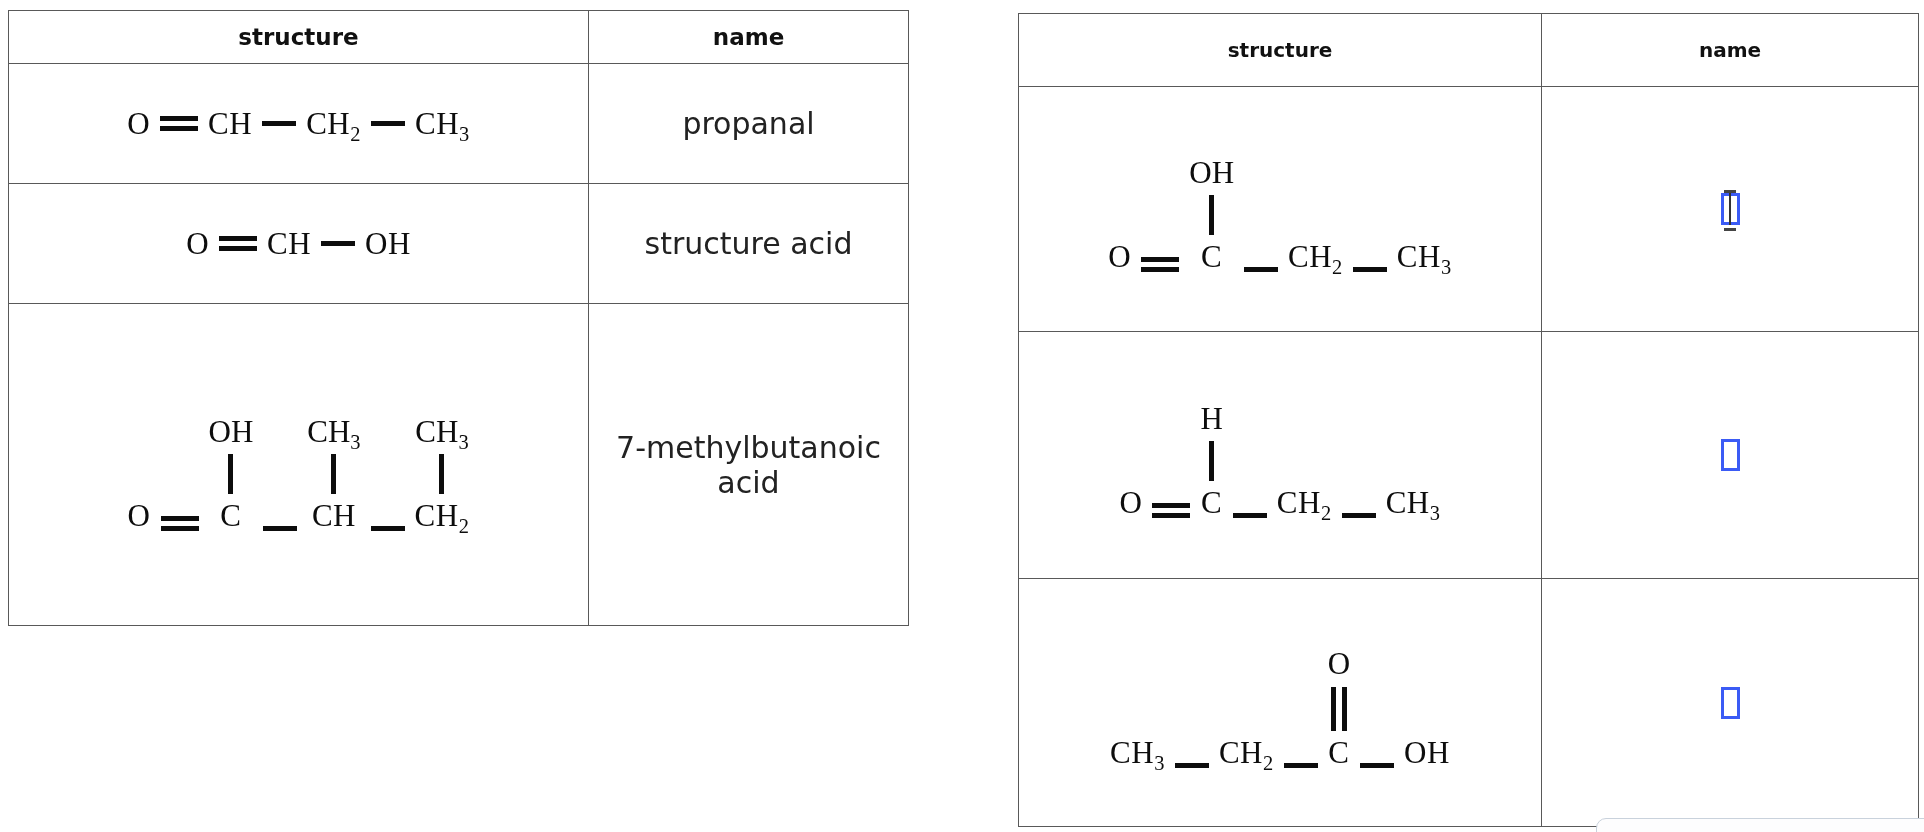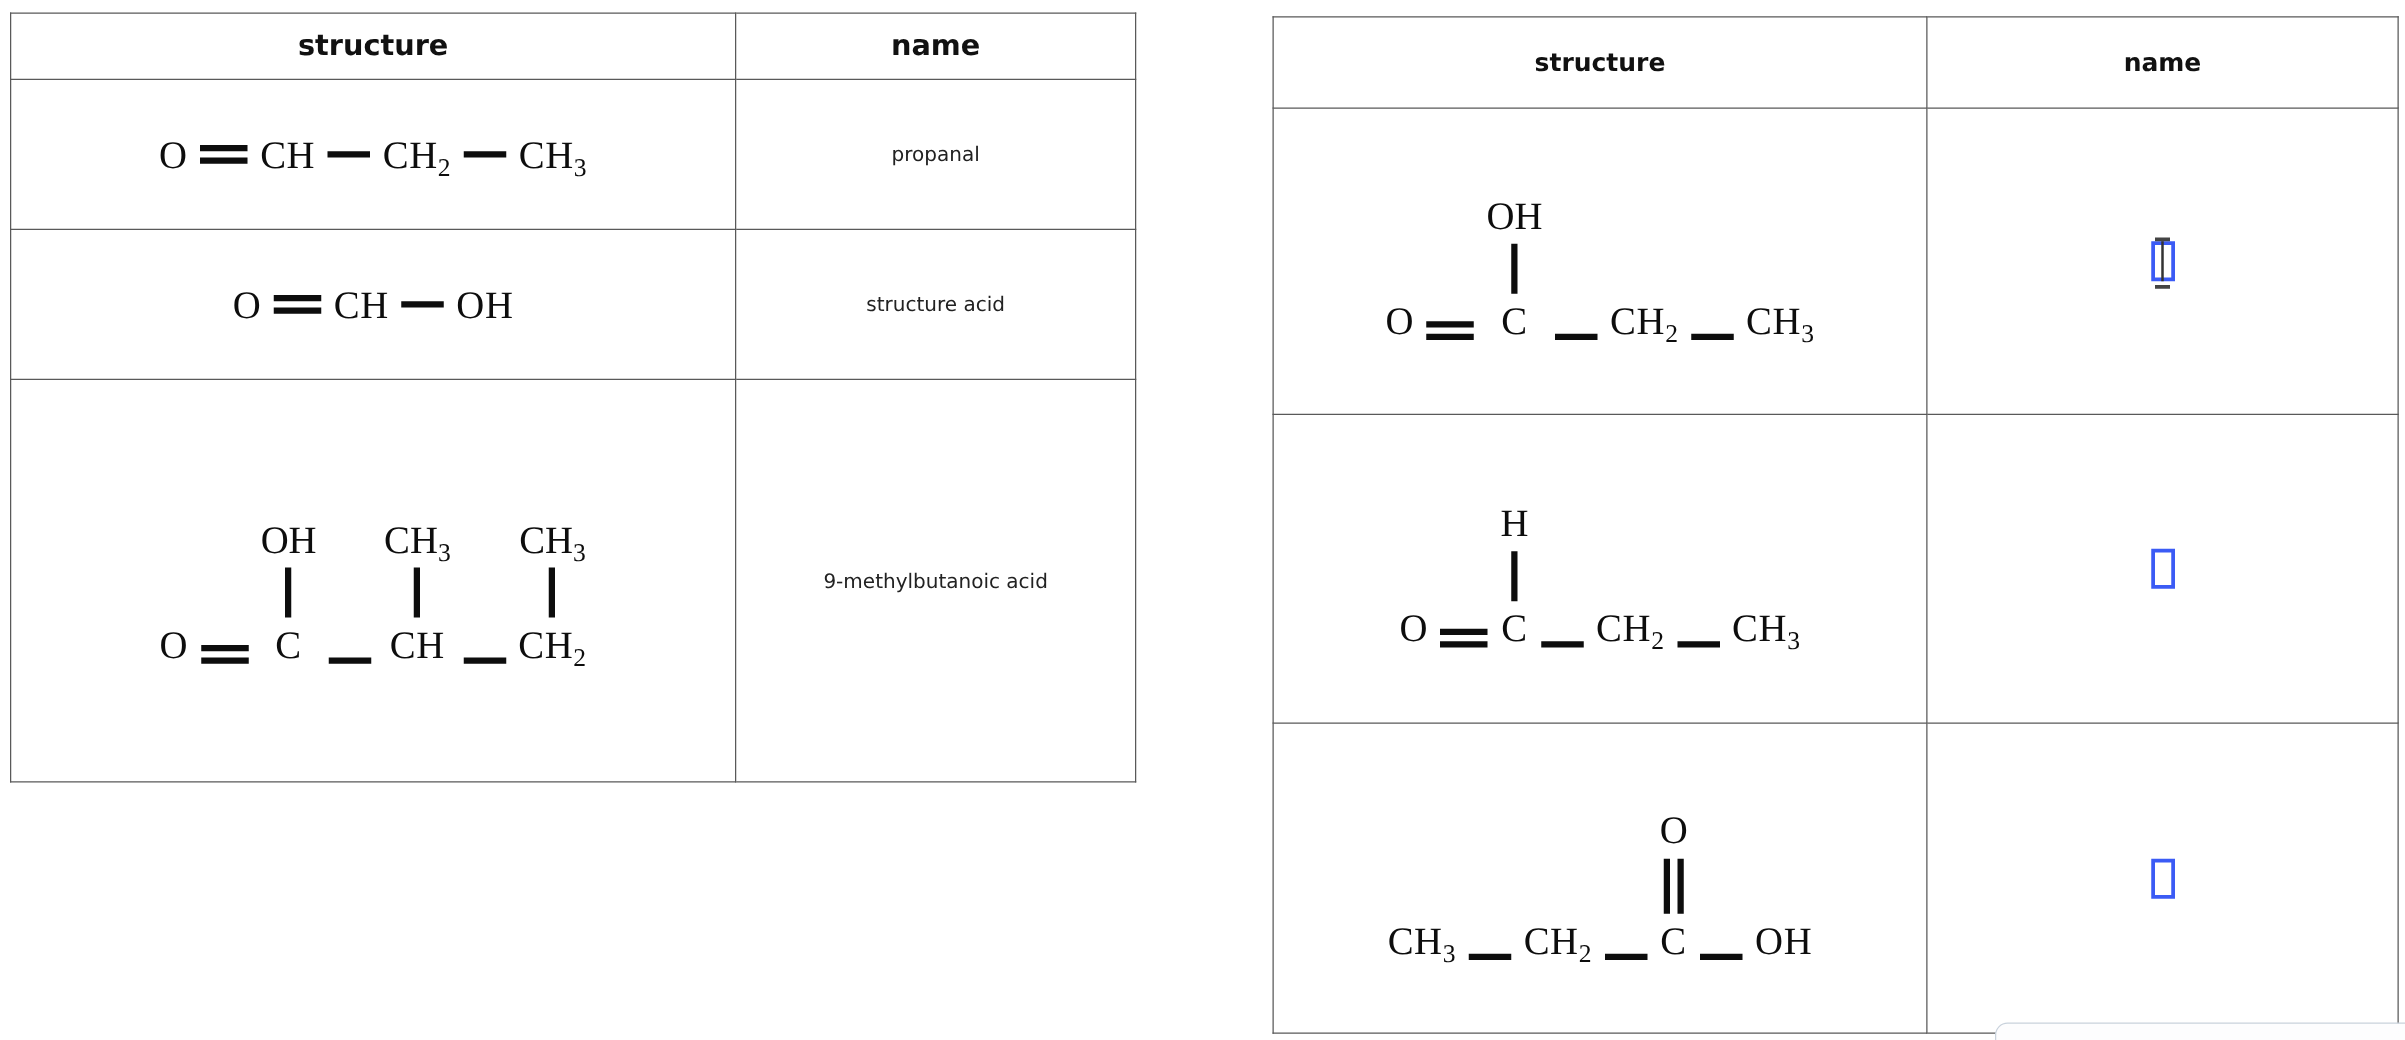--- a/index.html
+++ b/index.html
@@ -42,21 +42,21 @@
     width: 900px;
   }
   #table-left col.c-struct { width: 580px; }
   #table-left col.c-name   { width: 320px; }
   #table-left .hdr { height: 53px; font-size: 23px; }
   #table-left .row1 { height: 120px; }
   #table-left .row2 { height: 120px; }
   #table-left .row3 { height: 322px; }
   #table-left .namecell {
     font-family: "DejaVu Sans", sans-serif;
-    font-size: 16px;
+    font-size: 30px;
     color: #222;
   }
 
   
   #table-right {
     left: 1018px; top: 13px;
     width: 900px;
   }
   #table-right col.c-struct { width: 523px; }
   #table-right col.c-name   { width: 377px; }
@@ -265,21 +265,21 @@
             <div class="spacer-top"></div>
             <span class="bond1"></span>
           </div>
           <div class="branched">
             <span class="sub-label">CH<sub>3</sub></span>
             <span class="vbond"></span>
             <span class="atom">CH<sub>2</sub></span>
           </div>
         </div>
       </td>
-      <td class="namecell">9-methylbutanoic acid</td>
+      <td class="namecell">7-methylbutanoic acid</td>
     </tr>
   </tbody>
     </table>
 
   <table class="chem-table" id="table-right">
     <colgroup>
         <col class="c-struct">
         <col class="c-name">
       </colgroup>
     <tbody>

